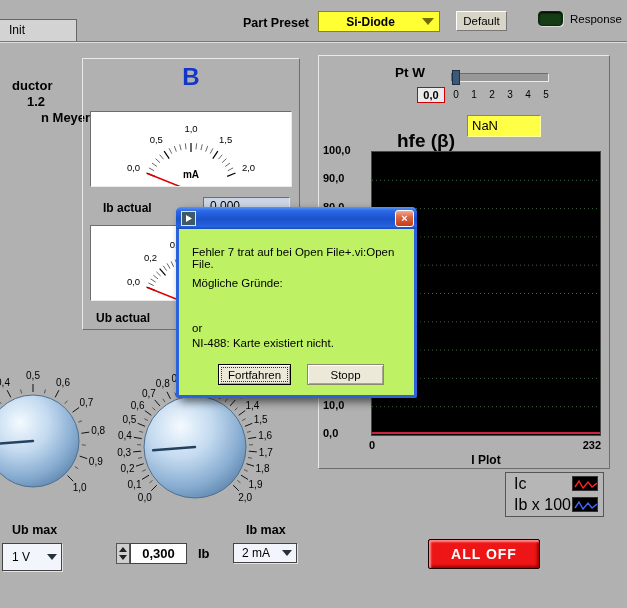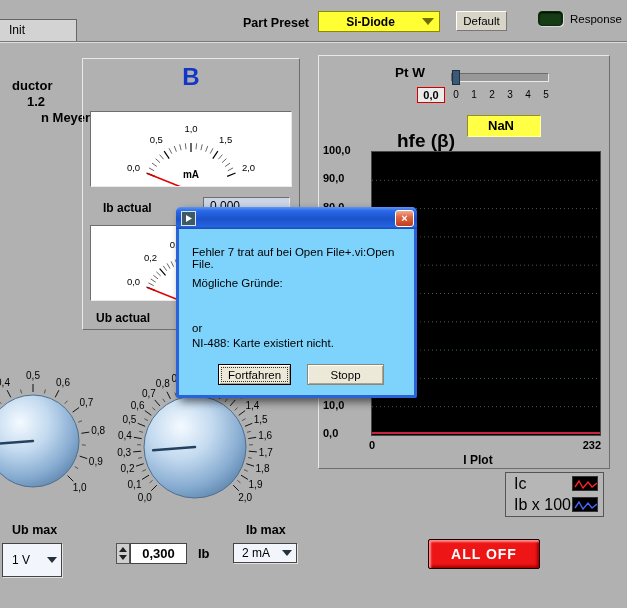--- a/index.html
+++ b/index.html
@@ -113,39 +113,39 @@
   </div>
   <div class="abs b" style="left:13px;top:252px">Ub actual</div>
 </div>
 
 <div class="abs raised" id="gpanel" style="left:318px;top:55px;width:292px;height:414px">
   <div class="abs b" style="left:76px;top:9px;font-size:13.5px">Pt W</div>
   <div class="abs sunken" style="left:132px;top:17px;width:98px;height:9px;background:#989898"></div>
   <div class="abs" style="left:133px;top:14px;width:8px;height:15px;background:#3c5a78;border:1px solid #1c2f44"></div>
   <div class="abs" style="left:98px;top:31px;width:28px;height:16px;border:1px solid #d00000;background:#ebebeb;text-align:center;line-height:14px;font-weight:bold;font-size:11px">0,0</div>
   <div class="abs b" style="left:78px;top:74px;font-size:19px">hfe (β)</div>
-  <div class="abs" style="left:148px;top:59px;width:74px;height:22px;background:#ffff46;border:1px solid;border-color:#8f8f2a #ffffa8 #ffffa8 #8f8f2a;line-height:20px;padding-left:20px;font-size:13px;font-weight:bold">NaN</div>
+  <div class="abs" style="left:148px;top:59px;width:74px;height:22px;background:#ffff46;border:1px solid;border-color:#8f8f2a #ffffa8 #ffffa8 #8f8f2a;line-height:20px;padding-left:4px;font-size:13px;font-weight:normal">NaN</div>
   <div class="abs" style="left:52px;top:95px;width:230px;height:285px;background:#000;border:1px solid #484848">
     <svg id="plot" width="228" height="283">
         <line x1="0" y1="28.3" x2="228" y2="28.3" stroke="#3e663e" stroke-width="1" stroke-dasharray="1,3"></line>
         <line x1="0" y1="56.6" x2="228" y2="56.6" stroke="#3e663e" stroke-width="1" stroke-dasharray="1,3"></line>
         <line x1="0" y1="84.9" x2="228" y2="84.9" stroke="#3e663e" stroke-width="1" stroke-dasharray="1,3"></line>
         <line x1="0" y1="113.2" x2="228" y2="113.2" stroke="#3e663e" stroke-width="1" stroke-dasharray="1,3"></line>
         <line x1="0" y1="141.5" x2="228" y2="141.5" stroke="#3e663e" stroke-width="1" stroke-dasharray="1,3"></line>
         <line x1="0" y1="169.8" x2="228" y2="169.8" stroke="#3e663e" stroke-width="1" stroke-dasharray="1,3"></line>
         <line x1="0" y1="198.1" x2="228" y2="198.1" stroke="#3e663e" stroke-width="1" stroke-dasharray="1,3"></line>
         <line x1="0" y1="226.4" x2="228" y2="226.4" stroke="#3e663e" stroke-width="1" stroke-dasharray="1,3"></line>
         <line x1="0" y1="254.7" x2="228" y2="254.7" stroke="#3e663e" stroke-width="1" stroke-dasharray="1,3"></line>
         <polyline points="0.0,281.0 228.0,281.0" fill="none" stroke="#3a57e8" stroke-width="1.6"></polyline>
         <polyline points="0.0,281.0 228.0,281.0" fill="none" stroke="#ff1a1a" stroke-width="1.6"></polyline>
       </svg>
   </div>
   <div class="abs b" style="left:50px;top:383px;font-size:11px">0</div>
   <div class="abs b" style="left:244px;top:383px;width:38px;text-align:right;font-size:11px">232</div>
-  <div class="abs b" style="left:44px;top:397px;width:230px;text-align:center;font-size:12px">I Plot</div>
+  <div class="abs b" style="left:52px;top:397px;width:230px;text-align:center;font-size:12px">I Plot</div>
 <div class="ylab" style="top: 88px;">100,0</div>
     <div class="ylab" style="top: 116.3px;">90,0</div>
     <div class="ylab" style="top: 144.6px;">80,0</div>
     <div class="ylab" style="top: 172.9px;">70,0</div>
     <div class="ylab" style="top: 201.2px;">60,0</div>
     <div class="ylab" style="top: 229.5px;">50,0</div>
     <div class="ylab" style="top: 257.8px;">40,0</div>
     <div class="ylab" style="top: 286.1px;">30,0</div>
     <div class="ylab" style="top: 314.4px;">20,0</div>
     <div class="ylab" style="top: 342.7px;">10,0</div>
@@ -286,21 +286,21 @@
     <text x="170.1" y="92.4" text-anchor="middle" font-size="10">1,6</text>
     <text x="170.8" y="109.1" text-anchor="middle" font-size="10">1,7</text>
     <text x="167.5" y="125.4" text-anchor="middle" font-size="10">1,8</text>
     <text x="160.5" y="140.6" text-anchor="middle" font-size="10">1,9</text>
     <text x="150.2" y="153.7" text-anchor="middle" font-size="10">2,0</text>
     <circle cx="100" cy="100" r="51" fill="url(#knob2g)" stroke="#4f6f8f" stroke-width="1"></circle>
     <line x1="100" y1="100" x2="58.1" y2="103.3" stroke="#24425f" stroke-width="2.5" stroke-linecap="round"></line>
   </svg>
 
 <div class="abs b" style="left:12px;top:523px;font-size:12.5px">Ub max</div>
-<div class="abs" style="left:2px;top:543px;width:60px;height:34px;background:#f2f6fc;border:1px solid #444;display:flex;align-items:center;box-shadow:1px 1px 0 #e2e2e2">
+<div class="abs" style="left:2px;top:543px;width:60px;height:28px;background:#f2f6fc;border:1px solid #444;display:flex;align-items:center;box-shadow:1px 1px 0 #e2e2e2">
   <span style="flex:1;padding-left:9px">1 V</span>
   <span class="tri-down" style="margin-right:4px"></span>
 </div>
 <div class="abs" style="left:116px;top:543px;width:14px;height:21px;background:#cfcfcf;border:1px solid #555">
   <div style="width:0;height:0;border-left:4px solid transparent;border-right:4px solid transparent;border-bottom:5px solid #222;margin:3px auto 3px"></div>
   <div style="width:0;height:0;border-left:4px solid transparent;border-right:4px solid transparent;border-top:5px solid #222;margin:0 auto"></div>
 </div>
 <div class="abs" style="left:130px;top:543px;width:57px;height:21px;background:#fff;border:1px solid #444;text-align:center;line-height:19px;font-weight:bold;font-size:13px">0,300</div>
 <div class="abs b" style="left:198px;top:546px;font-size:13px">Ib</div>
 <div class="abs b" style="left:246px;top:523px;font-size:12.5px">Ib max</div>
@@ -312,21 +312,21 @@
 
 <div class="abs" style="left:176px;top:207px;width:241px;z-index:10;background:#2a62d8;padding:0 3px 3px;border-radius:7px 7px 2px 2px;box-shadow:4px 4px 8px rgba(0,0,0,.55)">
   <div style="height:22px;display:flex;align-items:center;background:linear-gradient(180deg,#5a96f5 0%,#2a68e8 18%,#1b52cc 55%,#2563de 88%,#1a4cb8 100%);border-radius:5px 5px 0 0;margin:0 -3px;padding:0 3px">
     <svg width="15" height="15" style="margin-left:2px">
       <rect x="0.5" y="0.5" width="14" height="14" fill="#3d5a66" stroke="#dce6ee"></rect>
       <polygon points="5,4 11,7.5 5,11" fill="#ffffff"></polygon>
     </svg>
     <span style="flex:1"></span>
     <div style="width:19px;height:17px;background:linear-gradient(180deg,#f3a894 0%,#dd6742 40%,#c43c1c 100%);border:1px solid #fff;border-radius:3px;color:#fff;font-weight:bold;font-size:11px;text-align:center;line-height:15px">×</div>
   </div>
-  <div style="position:relative;height:166px;background:#7dd3fc;font-size:11.5px">
+  <div style="position:relative;height:166px;background:#bef264;font-size:11.5px">
     <div class="abs" style="left:13px;top:17px">Fehler 7 trat auf bei Open File+.vi:Open File.</div>
     <div class="abs" style="left:13px;top:48px">Mögliche Gründe:</div>
     <div class="abs" style="left:13px;top:93px">or</div>
     <div class="abs" style="left:13px;top:108px">NI-488: Karte existiert nicht.</div>
     <button class="xp-btn abs" style="left:39px;top:135px;width:73px;height:21px;border:1px solid #000;outline:1px dotted #333;outline-offset:-4px">Fortfahren</button>
     <button class="xp-btn abs" style="left:128px;top:135px;width:77px;height:21px">Stopp</button>
   </div>
 </div>
 
 </body></html>

